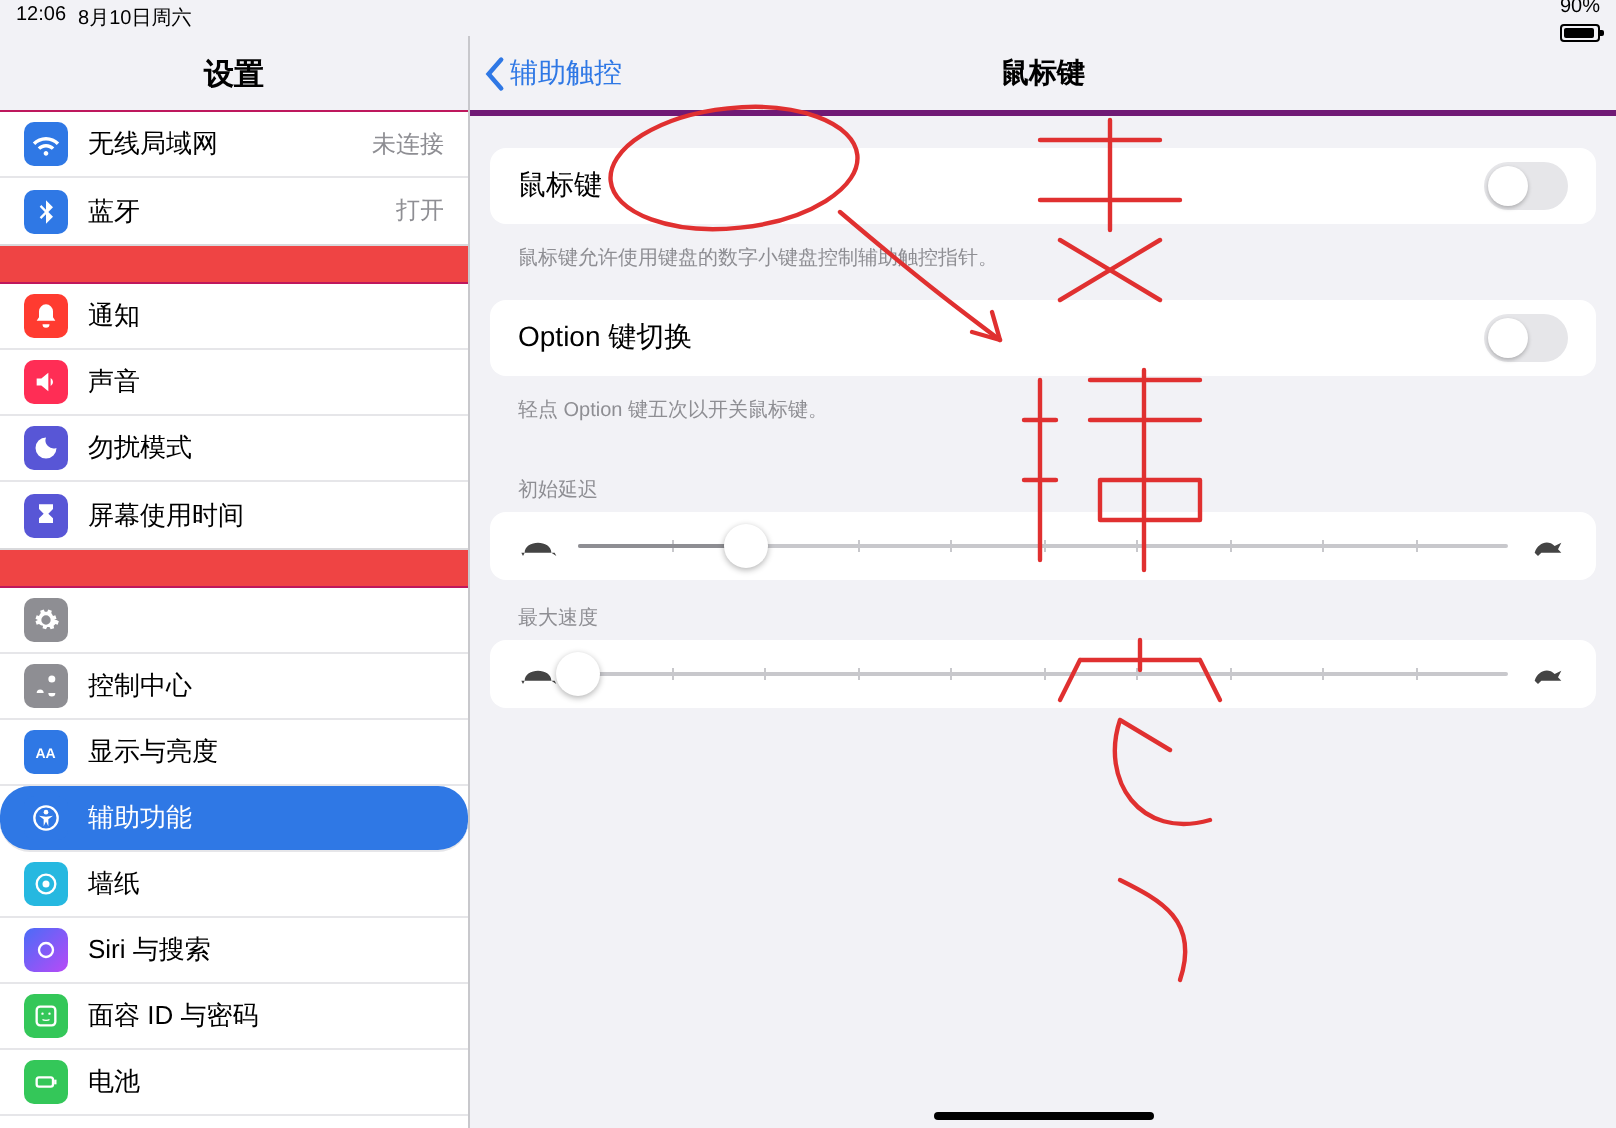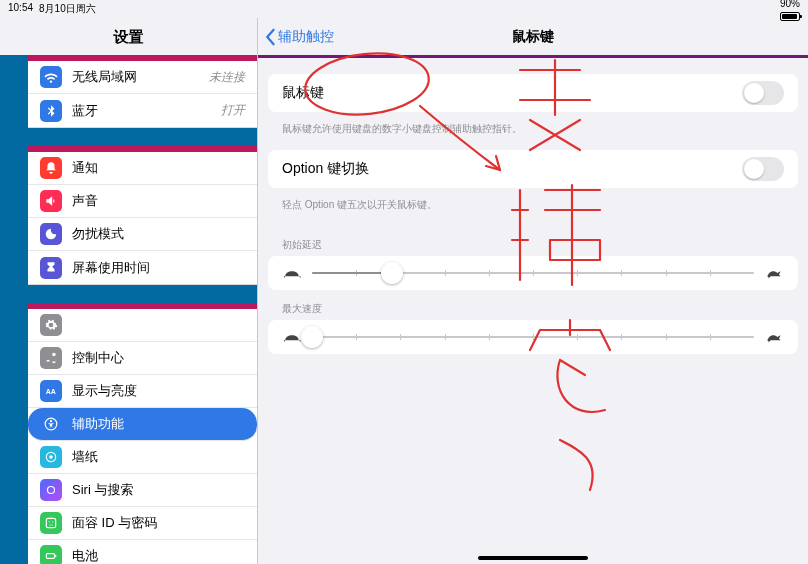--- a/index.html
+++ b/index.html
@@ -6,30 +6,30 @@
   html, body { width: 808px; height: 564px; font-family: -apple-system, "Helvetica Neue", Arial, sans-serif; background: #000; }
   .device { position: relative; width: 808px; height: 564px; background: #f2f2f6; overflow: hidden; }
   .statusbar { position: absolute; top: 0; left: 0; right: 0; height: 18px; display: flex; justify-content: space-between; align-items: center; padding: 0 8px; font-size: 10px; color: #000; background: #f2f2f6; z-index: 5; }
   .statusbar .left { display: flex; gap: 6px; }
   .statusbar .right { display: flex; gap: 3px; align-items: center; flex-direction: column; }
   .battery { width: 20px; height: 9px; border: 1px solid #000; border-radius: 2px; position: relative; }
   .battery::after { content: ""; position: absolute; right: -3px; top: 2px; width: 2px; height: 3px; background: #000; border-radius: 0 1px 1px 0; }
   .battery .fill { position: absolute; left: 1px; top: 1px; bottom: 1px; width: 85%; background: #000; border-radius: 1px; }
 
   .split { position: absolute; top: 18px; left: 0; right: 0; bottom: 0; display: flex; }
-  .sidebar { width: 258px; border-right: 1px solid #c8c8cc; display: flex; flex-direction: column; background: #0369a1; overflow-y: auto; }
+  .sidebar { width: 235px; border-right: 1px solid #c8c8cc; display: flex; flex-direction: column; background: #ef4444; overflow-y: auto; }
   .sidebar-header { text-align: center; font-size: 15px; font-weight: 600; padding: 10px 0 8px; background: #f2f2f6; }
-  .group { background: #fff; border-top: 6px solid #be185d; border-bottom: 1px solid #d9d9dc; margin-bottom: 18px; margin-left: 28px; }
+  .group { background: #fff; border-top: 1px solid #be185d; border-bottom: 1px solid #d9d9dc; margin-bottom: 18px; }
   .row { display: flex; align-items: center; height: 33px; padding: 0 12px; border-bottom: 1px solid #e6e6e9; font-size: 13px; color: #000; position: relative; }
   .row:last-child { border-bottom: none; }
   .row.selected { background: #2f78e5; color: #fff; border-radius: 15px; }
   .row .icon { width: 22px; height: 22px; border-radius: 5px; margin-right: 10px; display: flex; align-items: center; justify-content: center; flex-shrink: 0; }
   .row .icon svg { width: 14px; height: 14px; fill: #fff; }
   .row .label { flex: 1; }
-  .row .value { color: #8e8e93; font-size: 12px; font-style: italic; }
+  .row .value { color: #8e8e93; font-size: 12px; }
 
   .detail { flex: 1; background: #f2f2f6; position: relative; overflow: hidden; }
   .detail-nav { height: 40px; display: flex; align-items: center; justify-content: center; position: relative; border-bottom: 3px solid #701a75; background: #f2f2f6; }
   .detail-nav .back { position: absolute; left: 6px; display: flex; align-items: center; color: #2f78e5; font-size: 14px; }
   .detail-nav .back svg { width: 12px; height: 18px; fill: #2f78e5; margin-right: 2px; }
   .detail-nav .title { font-size: 14px; font-weight: 600; }
   .detail-body { padding: 16px 10px 0; }
   .dgroup { background: #fff; border-radius: 8px; margin-bottom: 6px; }
   .drow { display: flex; align-items: center; height: 38px; padding: 0 14px; font-size: 14px; }
   .drow .dlabel { flex: 1; }
@@ -52,21 +52,21 @@
   .homeind { position: absolute; bottom: 4px; left: 50%; transform: translateX(-50%); width: 110px; height: 4px; background: #000; border-radius: 2px; }
 
   .annot { position: absolute; top: 0; left: 0; width: 100%; height: 100%; pointer-events: none; z-index: 10; }
 </style>
 </head>
 <body>
 
 <div class="device">
   <div class="statusbar">
     <div class="left">
-      <span>10:54</span>
+      <span>12:06</span>
       <span>8月10日周六</span>
     </div>
     <div class="right">
       <span>90%</span>
       <span class="battery">
           <span class="fill"></span>
         </span>
     </div>
   </div>
 

